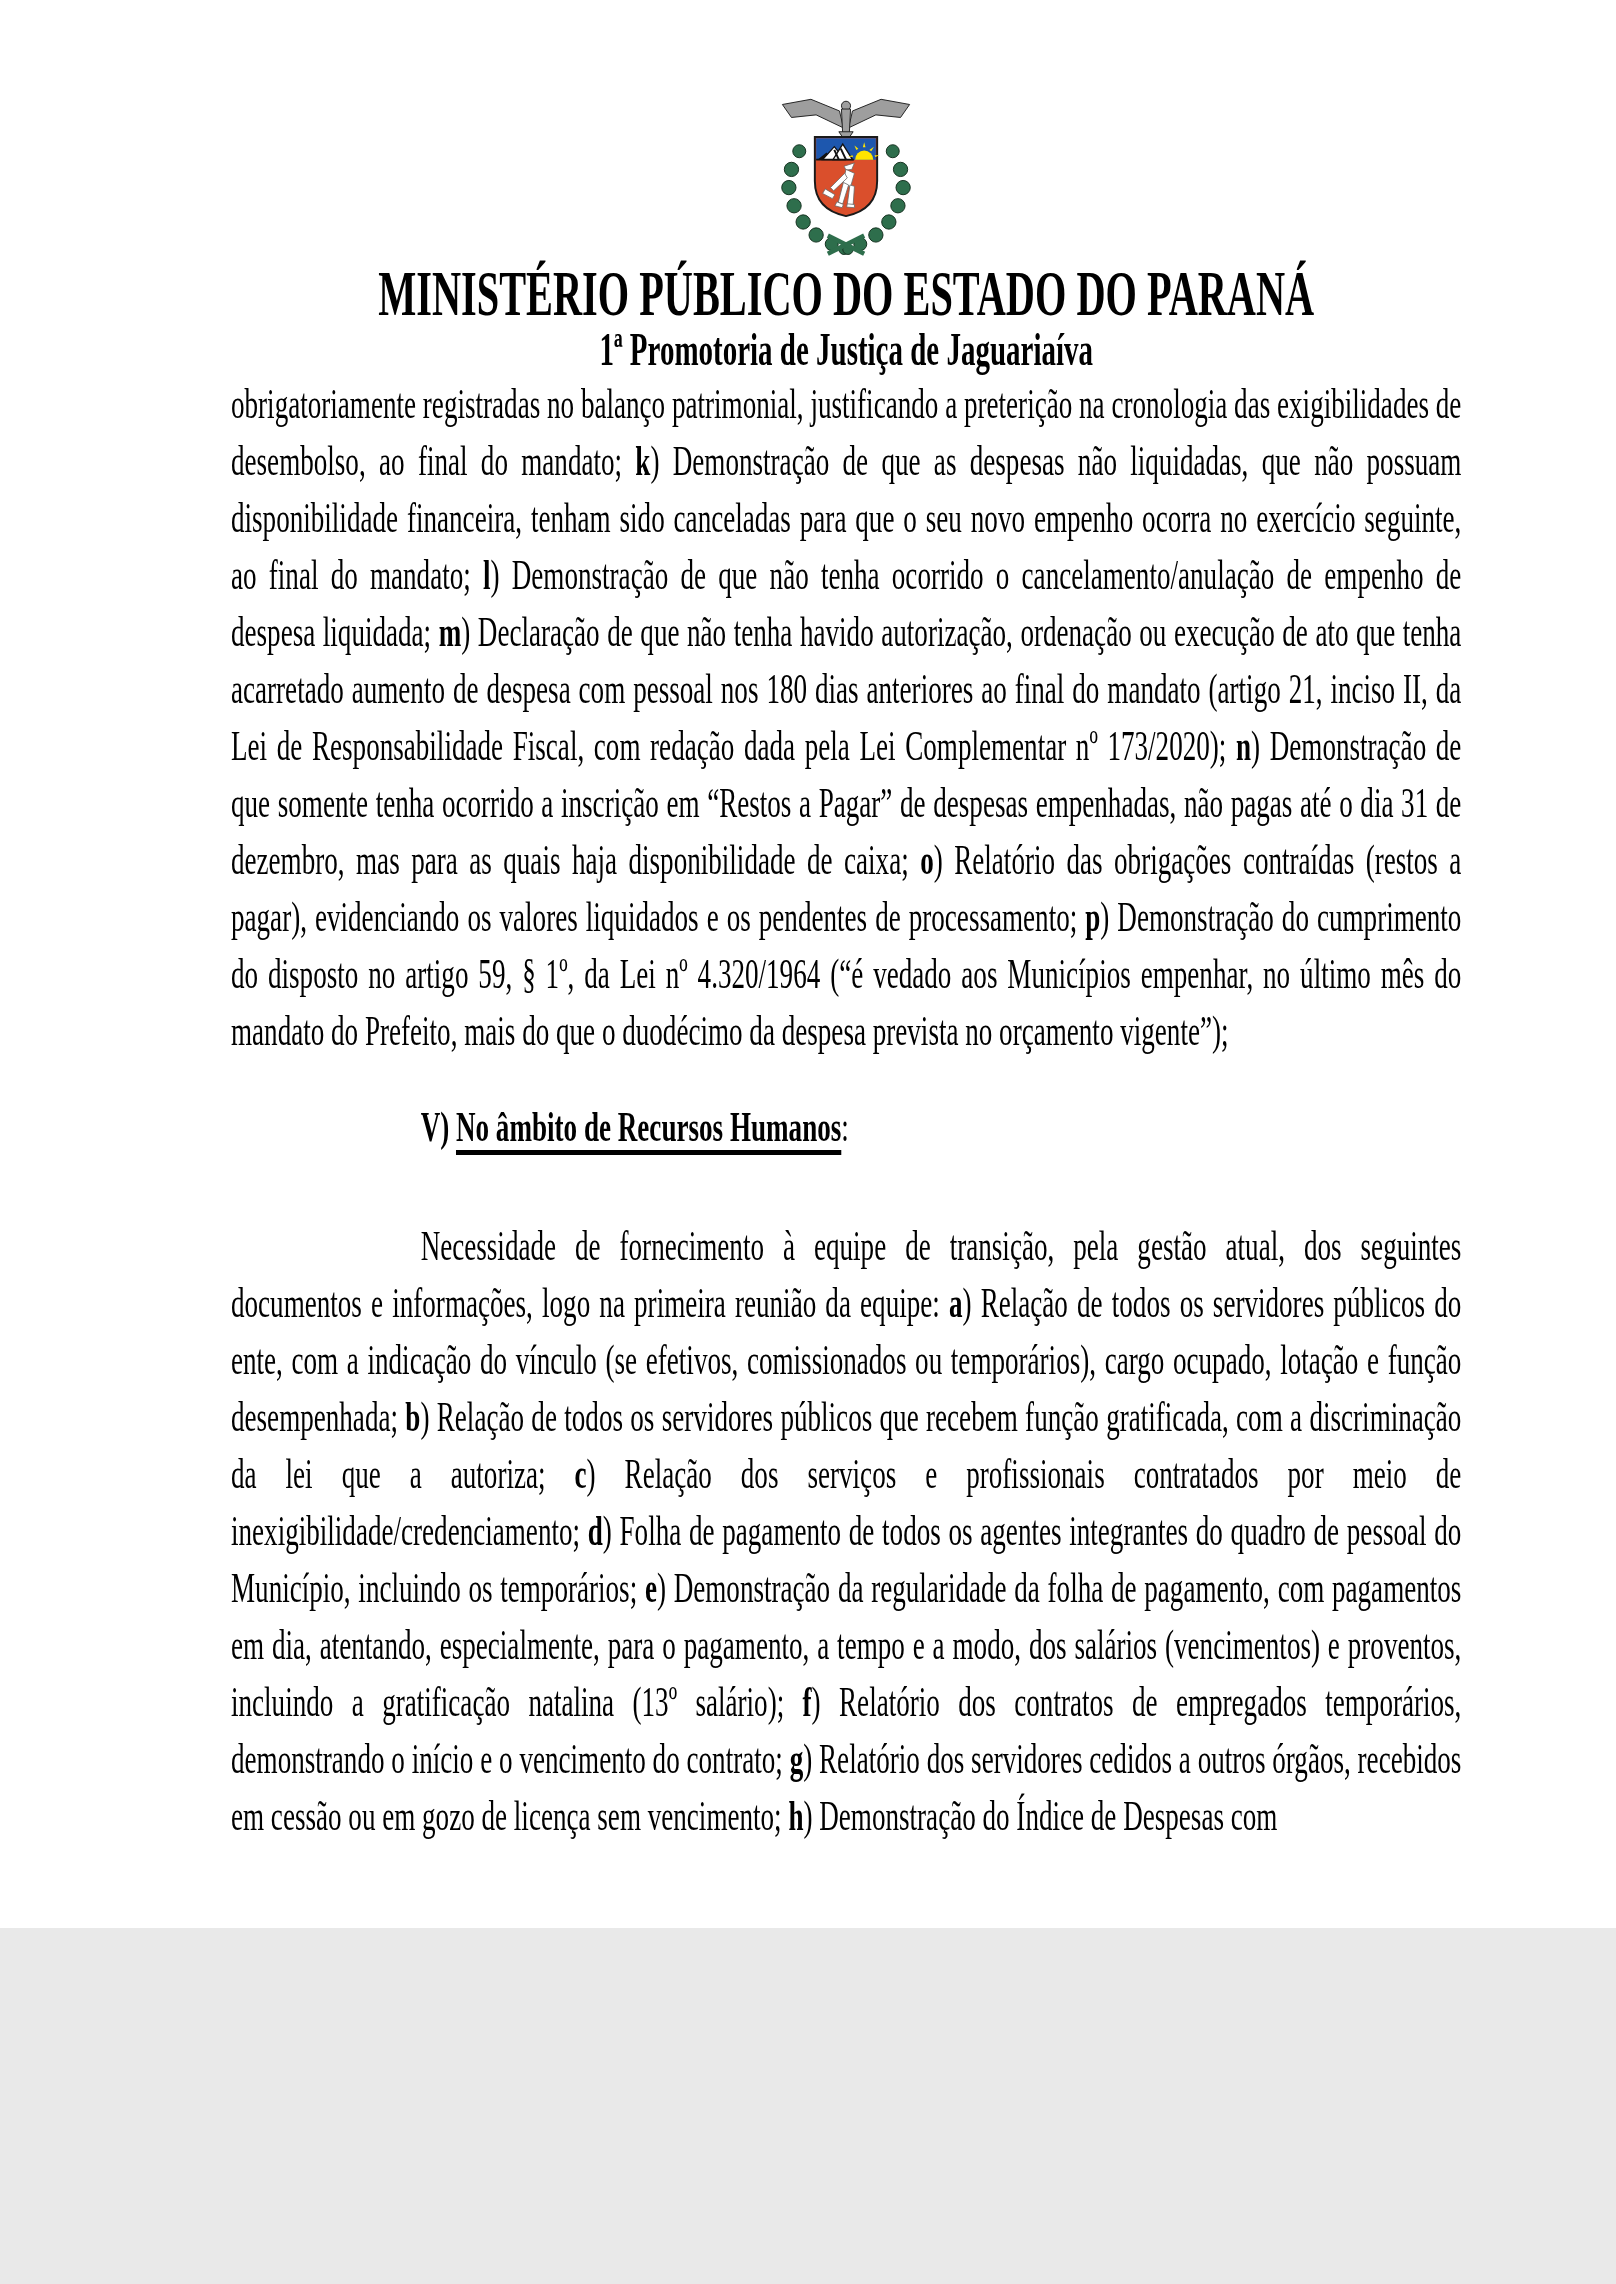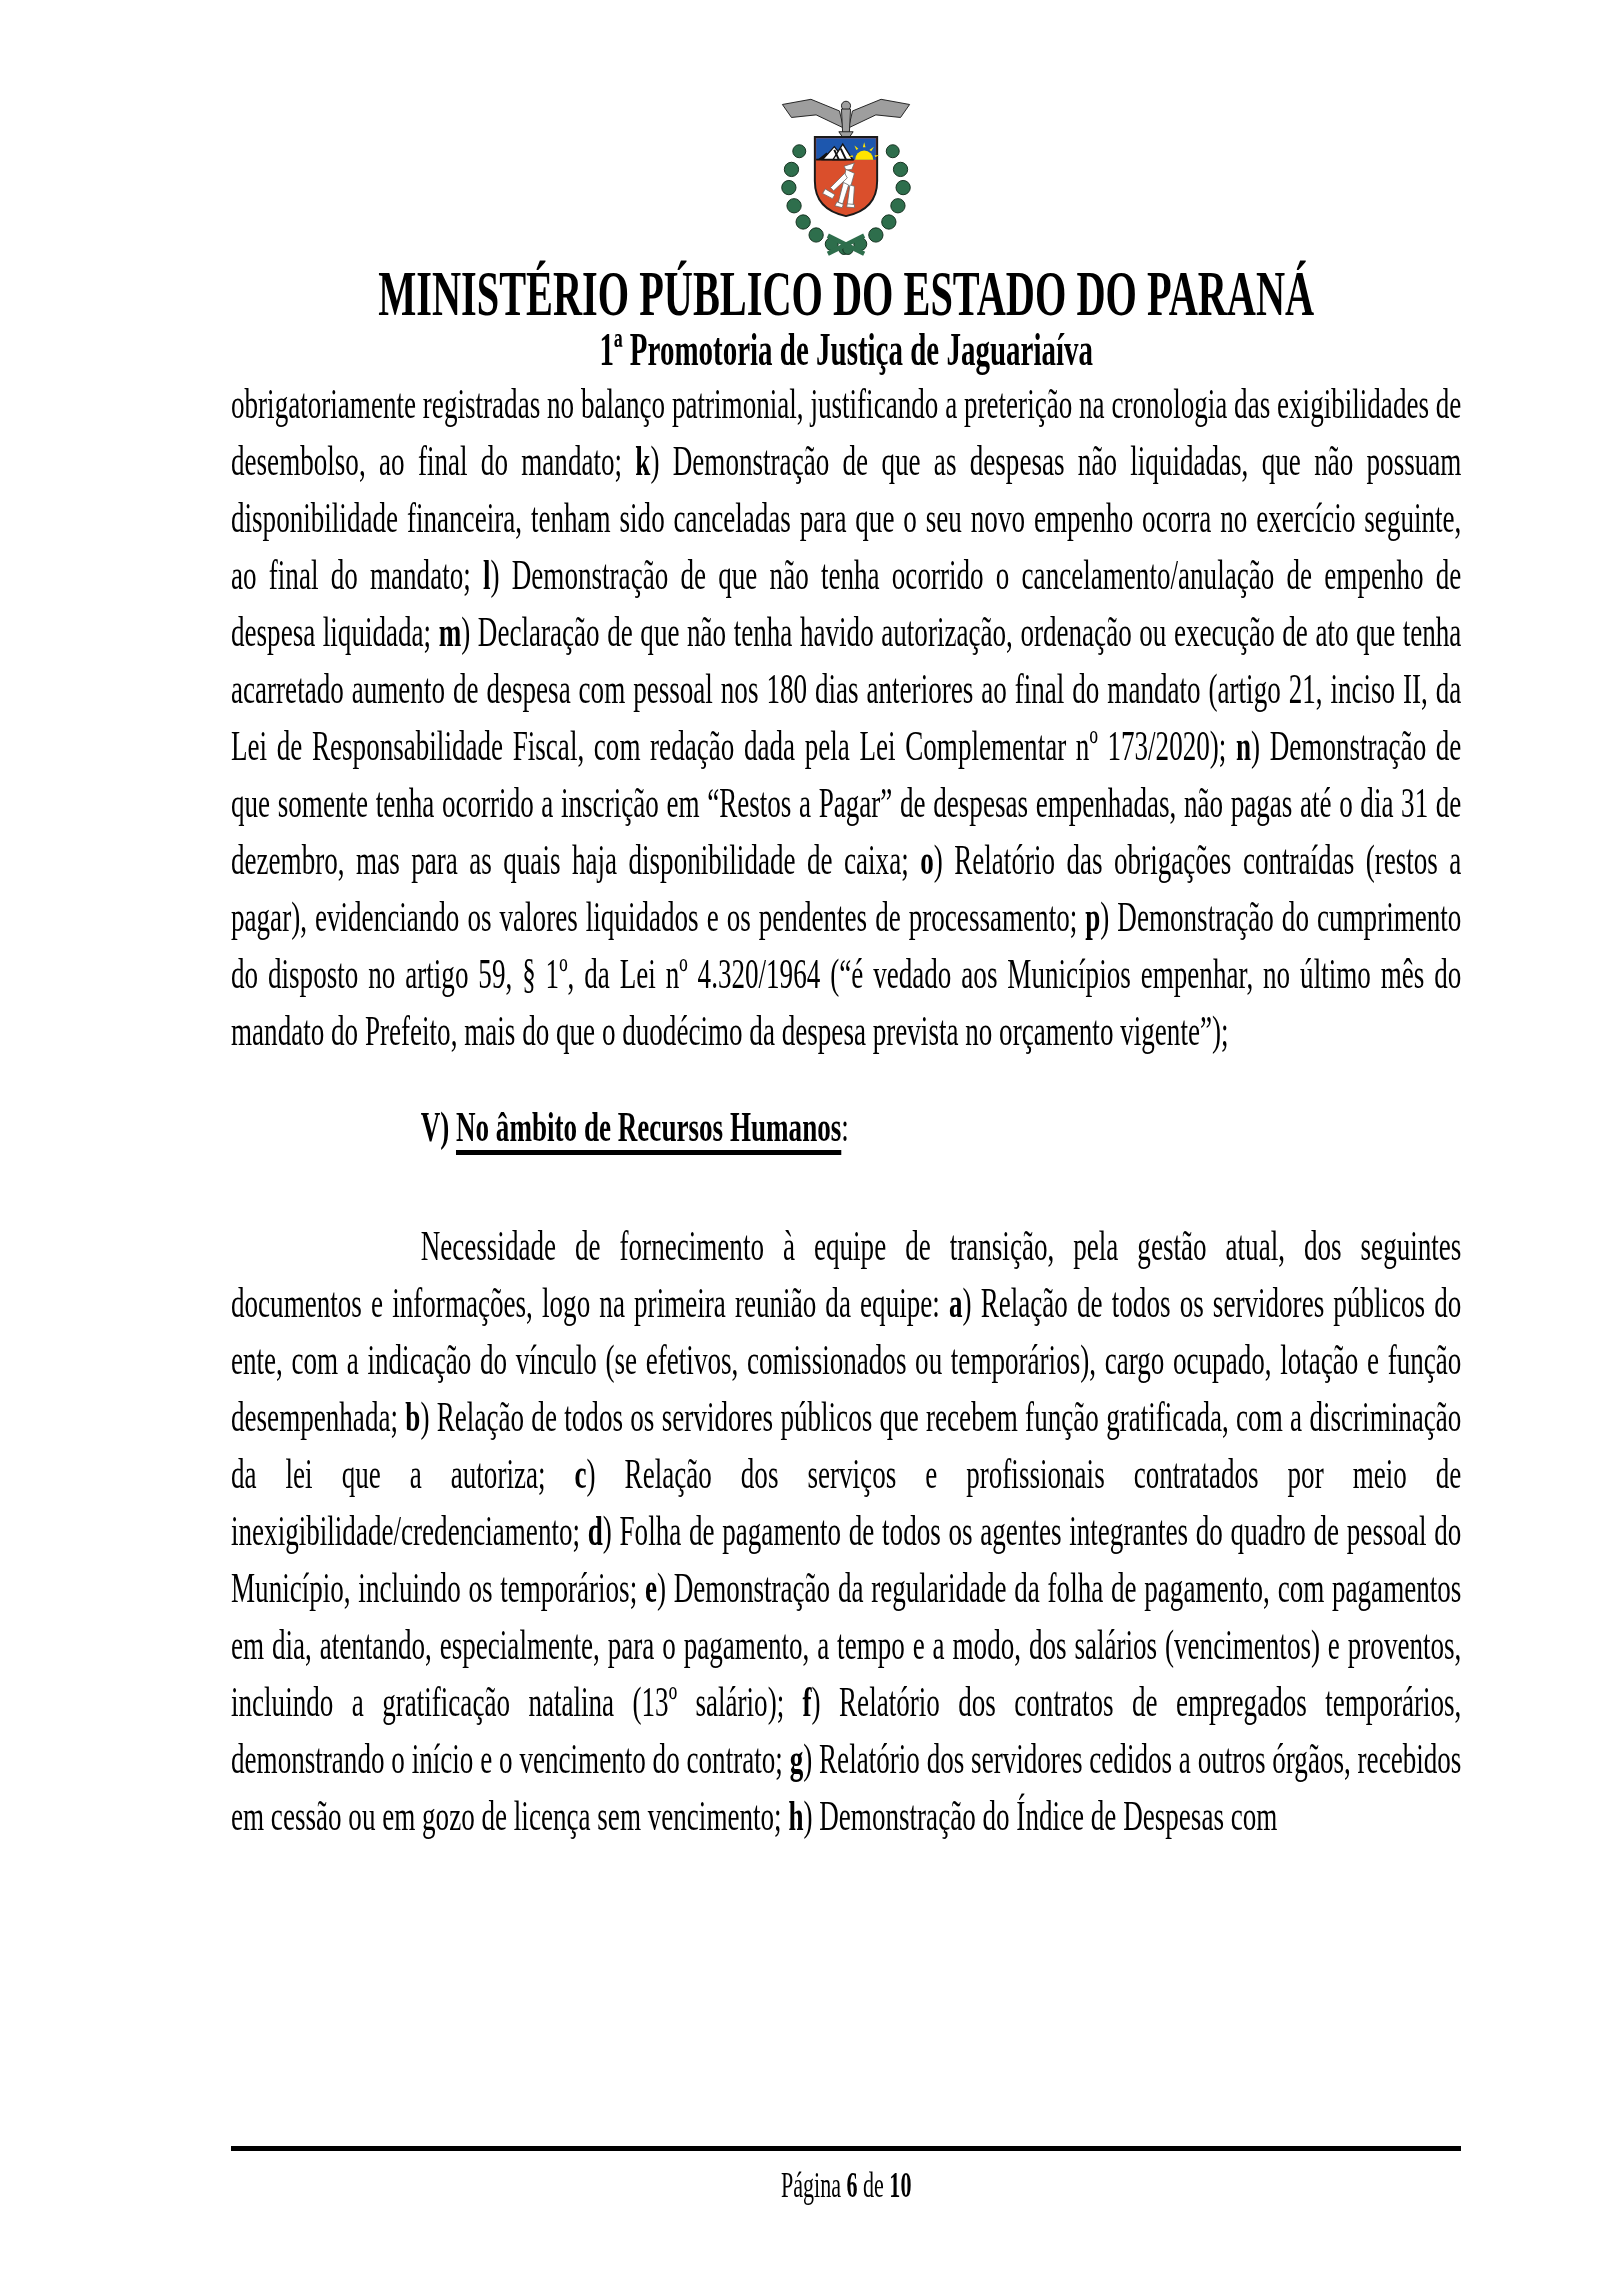--- a/index.html
+++ b/index.html
@@ -1,18 +1,18 @@
 <!DOCTYPE html>
 <html lang="pt-BR" style="font-size:10.4px"><head>
 <meta charset="utf-8">
 <style>
   html,body{margin:0;padding:0;background:#e9e9e9;}
   .page{
     position:relative;
-    width:1617px;height:2284px;
+    width:1617px;height:1928px;
     background:#ffffff;
     overflow:hidden;
     font-family:"Liberation Serif","DejaVu Serif",serif;
     color:#000;
   }
   
   .content{
     position:absolute;
     left:231px;top:0;
     width:1953px;

